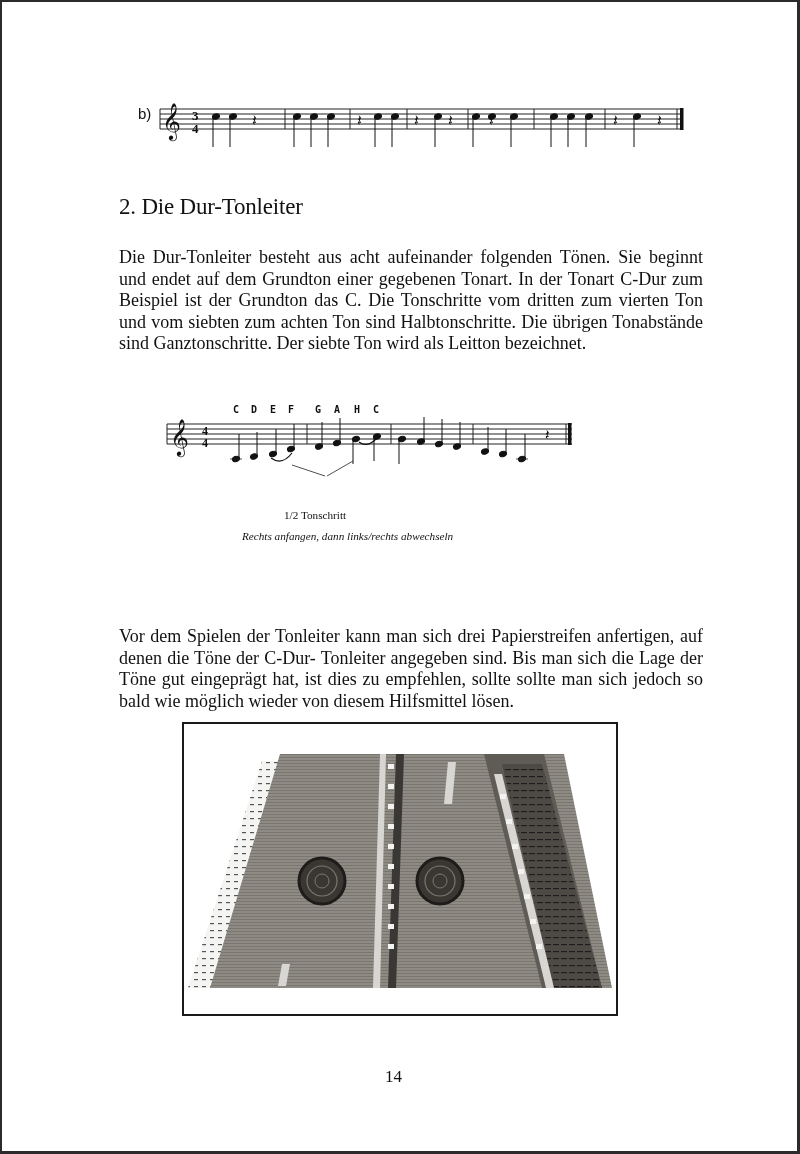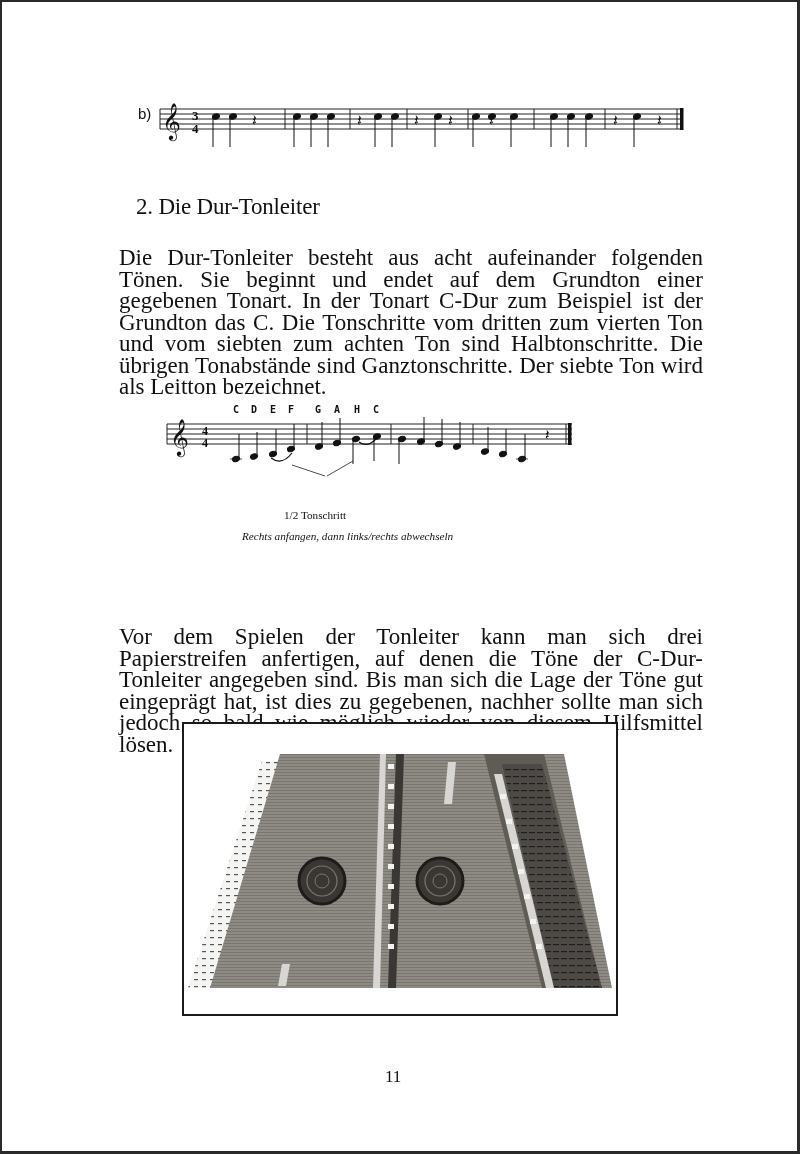--- a/index.html
+++ b/index.html
@@ -6,23 +6,23 @@
   body {
     width: 800px; height: 1154px; background: #2b2b2b; position: relative; overflow: hidden;
     font-family: "Liberation Serif", "DejaVu Serif", serif; color: #111;
   }
   .page {
     position: absolute; left: 2px; top: 2px; width: 795px; height: 1149px;
     background: #ffffff;
   }
   .abs { position: absolute; }
   .label-b { left: 136px; top: 103px; font-size: 15px; font-family: "Liberation Sans", sans-serif; }
-  .heading { left: 117px; top: 192px; font-size: 23px; letter-spacing: -0.2px; margin-left: 17px; }
+  .heading { left: 117px; top: 192px; font-size: 23px; letter-spacing: -0.2px; }
   .para {
-    font-size: 23px; line-height: 21.5px; text-align: justify; text-align-last: left;
+    font-size: 18px; line-height: 21.5px; text-align: justify; text-align-last: left;
     width: 584px; left: 117px;
   }
   .para1 { top: 245px; }
   .para2 { top: 624px; }
   .caption-small { left: 240px; top: 528px; font-size: 11.2px; font-style: italic; }
   .tonschritt { left: 282px; top: 471px; font-size: 11.2px; margin-top: 36px; }
   .note-letter {
     position: absolute; top: 402px; font-family: "DejaVu Sans Mono", monospace;
     font-size: 10px; font-weight: bold;
   }
@@ -191,21 +191,21 @@
     <path d="M 357 440 Q 365 446 374 437" fill="none" stroke="#111" stroke-width="1.2"></path>
 
     <line x1="290" y1="463" x2="323" y2="474" stroke="#222" stroke-width="0.8"></line>
     <line x1="351" y1="459" x2="325" y2="474" stroke="#222" stroke-width="0.8"></line>
     <text x="543" y="438" font-size="15" font-family="DejaVu Sans, sans-serif" fill="#111">𝄽</text>
   </svg>
 
   <div class="abs tonschritt">1/2 Tonschritt</div>
   <div class="abs caption-small">Rechts anfangen, dann links/rechts abwechseln</div>
 
-  <div class="abs para para2">Vor dem Spielen der Tonleiter kann man sich drei Papierstreifen anfertigen, auf denen die Töne der C-Dur- Tonleiter angegeben sind. Bis man sich die Lage der Töne gut eingeprägt hat, ist dies zu gegebenen, nachher sollte man sich jedoch so bald wie möglich wieder von diesem Hilfsmittel lösen.</div>
+  <div class="abs para para2">Vor dem Spielen der Tonleiter kann man sich drei Papierstreifen anfertigen, auf denen die Töne der C-Dur- Tonleiter angegeben sind. Bis man sich die Lage der Töne gut eingeprägt hat, ist dies zu empfehlen, sollte sollte man sich jedoch so bald wie möglich wieder von diesem Hilfsmittel lösen.</div>
 
   <div class="photo-frame">
     <svg style="left:0;top:0;width:432px;height:290px;" viewBox="0 0 432 290">
       <defs>
         <pattern id="grain" width="4" height="3" patternUnits="userSpaceOnUse">
           <rect width="4" height="3" fill="#8e8a84"></rect>
           <rect width="4" height="1" fill="#7a766f"></rect>
         </pattern>
         <pattern id="pins" width="8" height="7" patternUnits="userSpaceOnUse">
           <rect width="8" height="7" fill="#f4f4f2"></rect>
@@ -252,14 +252,14 @@
 
       <circle cx="138" cy="157" r="23" fill="#3a3733" stroke="#1e1c1a" stroke-width="3"></circle>
       <circle cx="138" cy="157" r="15" fill="none" stroke="#7a7670" stroke-width="1.2"></circle>
       <circle cx="138" cy="157" r="7" fill="none" stroke="#7a7670" stroke-width="1"></circle>
       <circle cx="256" cy="157" r="23" fill="#3a3733" stroke="#1e1c1a" stroke-width="3"></circle>
       <circle cx="256" cy="157" r="15" fill="none" stroke="#7a7670" stroke-width="1.2"></circle>
       <circle cx="256" cy="157" r="7" fill="none" stroke="#7a7670" stroke-width="1"></circle>
     </svg>
   </div>
 
-  <div class="abs page-number">11</div>
+  <div class="abs page-number">14</div>
 </div>
 
 </body></html>

